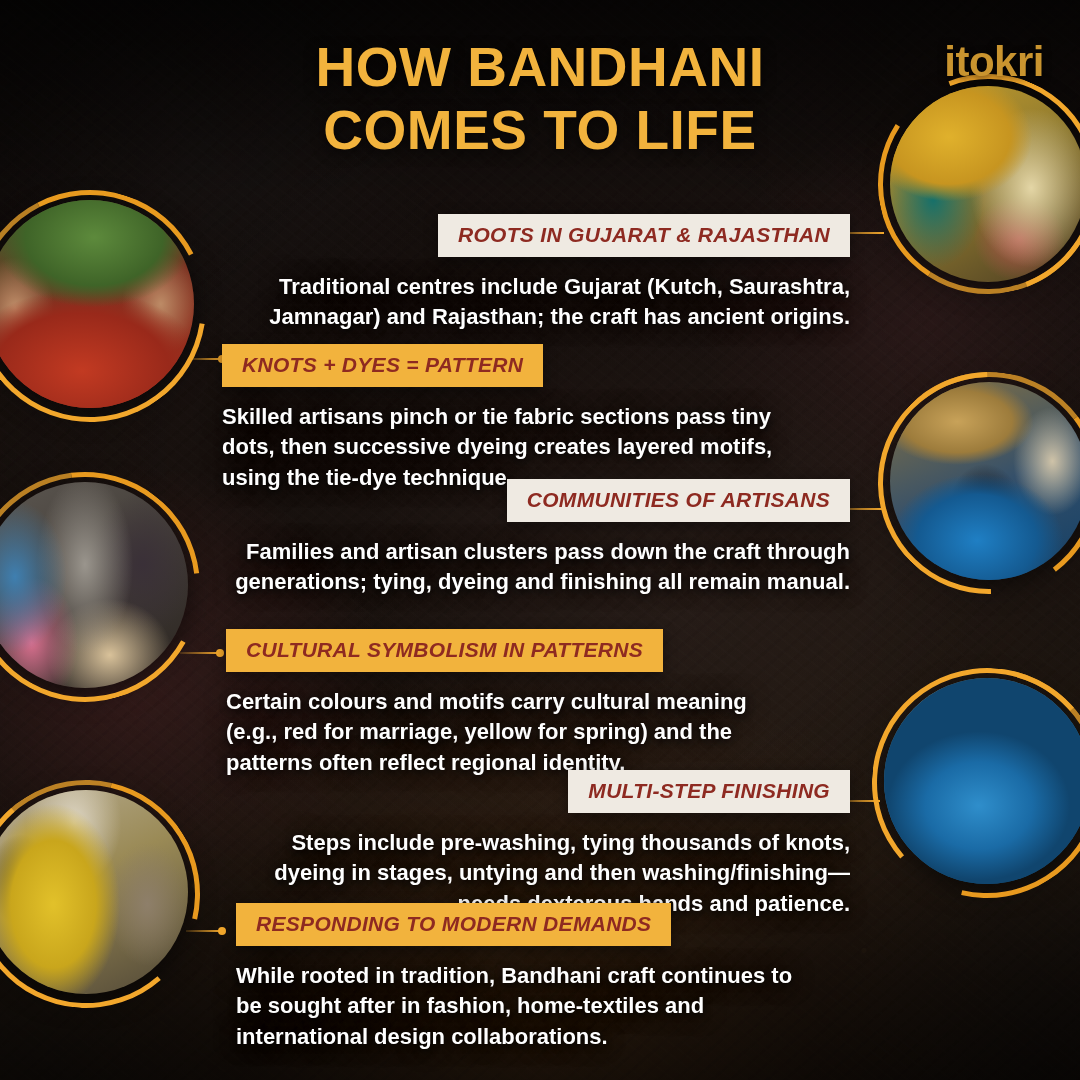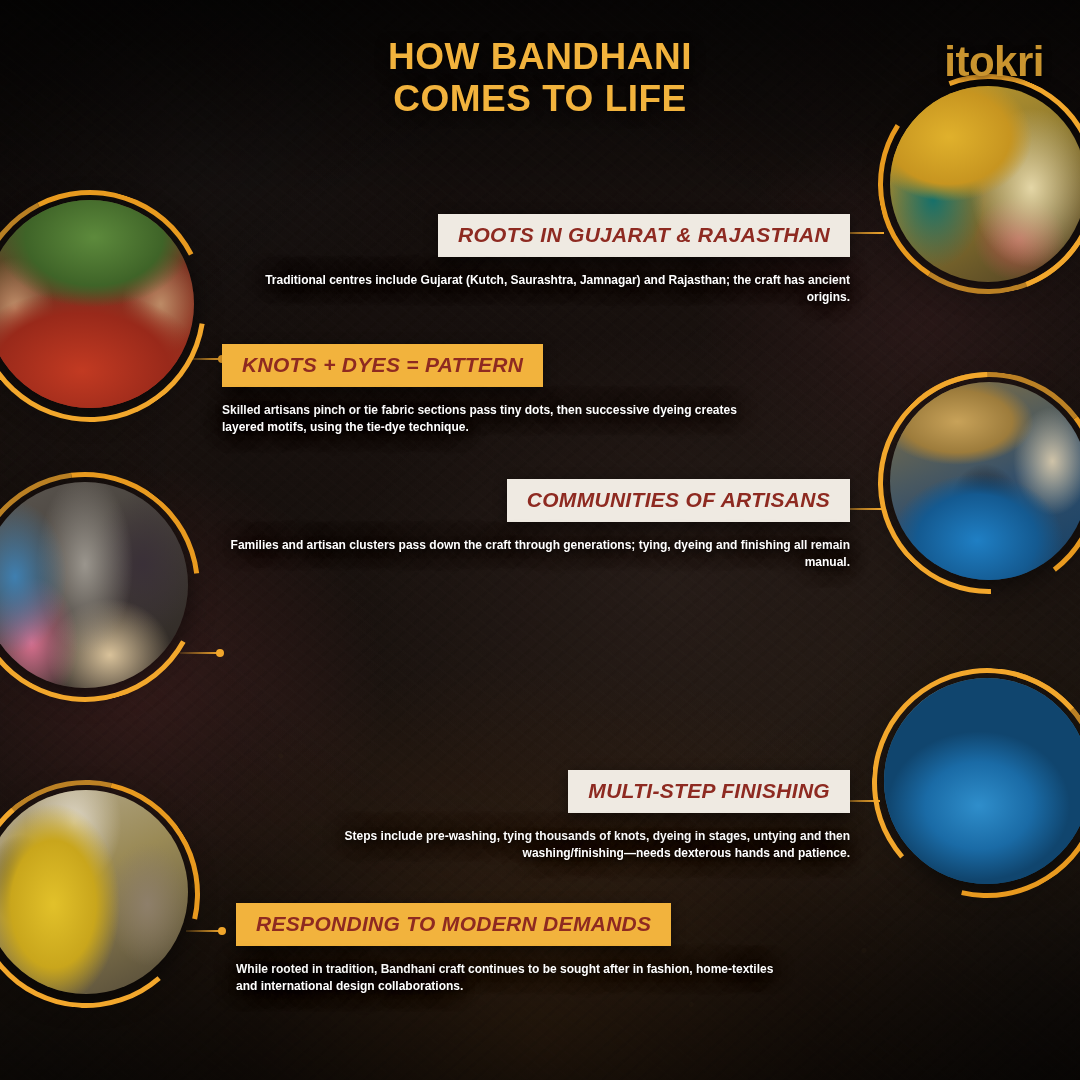--- a/index.html
+++ b/index.html
@@ -61,21 +61,21 @@
   
   .title-block {
     position: absolute;
     top: 36px;
     left: 0;
     width: 1080px;
     text-align: center;
     z-index: 30;
   }
   .title-line {
-    font-size: 37px;
+    font-size: 55px;
     font-weight: bold;
     letter-spacing: 0.5px;
     line-height: 1.14;
     color: #F2B33D;
     text-shadow: 0 3px 14px rgba(0,0,0,0.75);
   }
 
   .logo {
     position: absolute;
     top: 38px;
@@ -151,21 +151,21 @@
     letter-spacing: 0.3px;
     white-space: nowrap;
     color: #8E2A21;
     box-shadow: 0 3px 12px rgba(0,0,0,0.45);
   }
   .tag.cream  { background: #EFEAE2; }
   .tag.amber  { background: #F2B33D; }
 
   .body-text {
     margin-top: 15px;
-    font-size: 12px;
+    font-size: 22px;
     font-weight: bold;
     line-height: 1.38;
     color: #FFFFFF;
     text-shadow: 0 2px 7px rgba(0,0,0,0.85), 0 0 22px rgba(0,0,0,0.6);
   }
   .align-right { text-align: right; }
   .align-left  { text-align: left; }
 
   
   .sc-tying {
@@ -282,20 +282,24 @@
   <div class="row" style="top:344px; left:222px; width:560px; text-align:left;">
     <div class="tag amber">KNOTS + DYES = PATTERN</div>
     <div class="body-text align-left">Skilled artisans pinch or tie fabric sections pass tiny dots, then successive dyeing creates layered motifs, using the tie-dye technique.</div>
   </div>
 
   <div class="row" style="top:479px; left:230px; width:620px; text-align:right;">
     <div class="tag cream">COMMUNITIES OF ARTISANS</div>
     <div class="body-text align-right">Families and artisan clusters pass down the craft through generations; tying, dyeing and finishing all remain manual.</div>
   </div>
 
+  <div class="row" style="top:629px; left:226px; width:560px; text-align:left;">
+    <div class="tag amber">CULTURAL SYMBOLISM IN PATTERNS</div>
+    <div class="body-text align-left">Certain colours and motifs carry cultural meaning (e.g., red for marriage, yellow for spring) and the patterns often reflect regional identity.</div>
+  </div>
 
   <div class="row" style="top:770px; left:250px; width:600px; text-align:right;">
     <div class="tag cream">MULTI-STEP FINISHING</div>
     <div class="body-text align-right">Steps include pre-washing, tying thousands of knots, dyeing in stages, untying and then washing/finishing—needs dexterous hands and patience.</div>
   </div>
 
   <div class="row" style="top:903px; left:236px; width:560px; text-align:left;">
     <div class="tag amber">RESPONDING TO MODERN DEMANDS</div>
     <div class="body-text align-left">While rooted in tradition, Bandhani craft continues to be sought after in fashion, home-textiles and international design collaborations.</div>
   </div>

